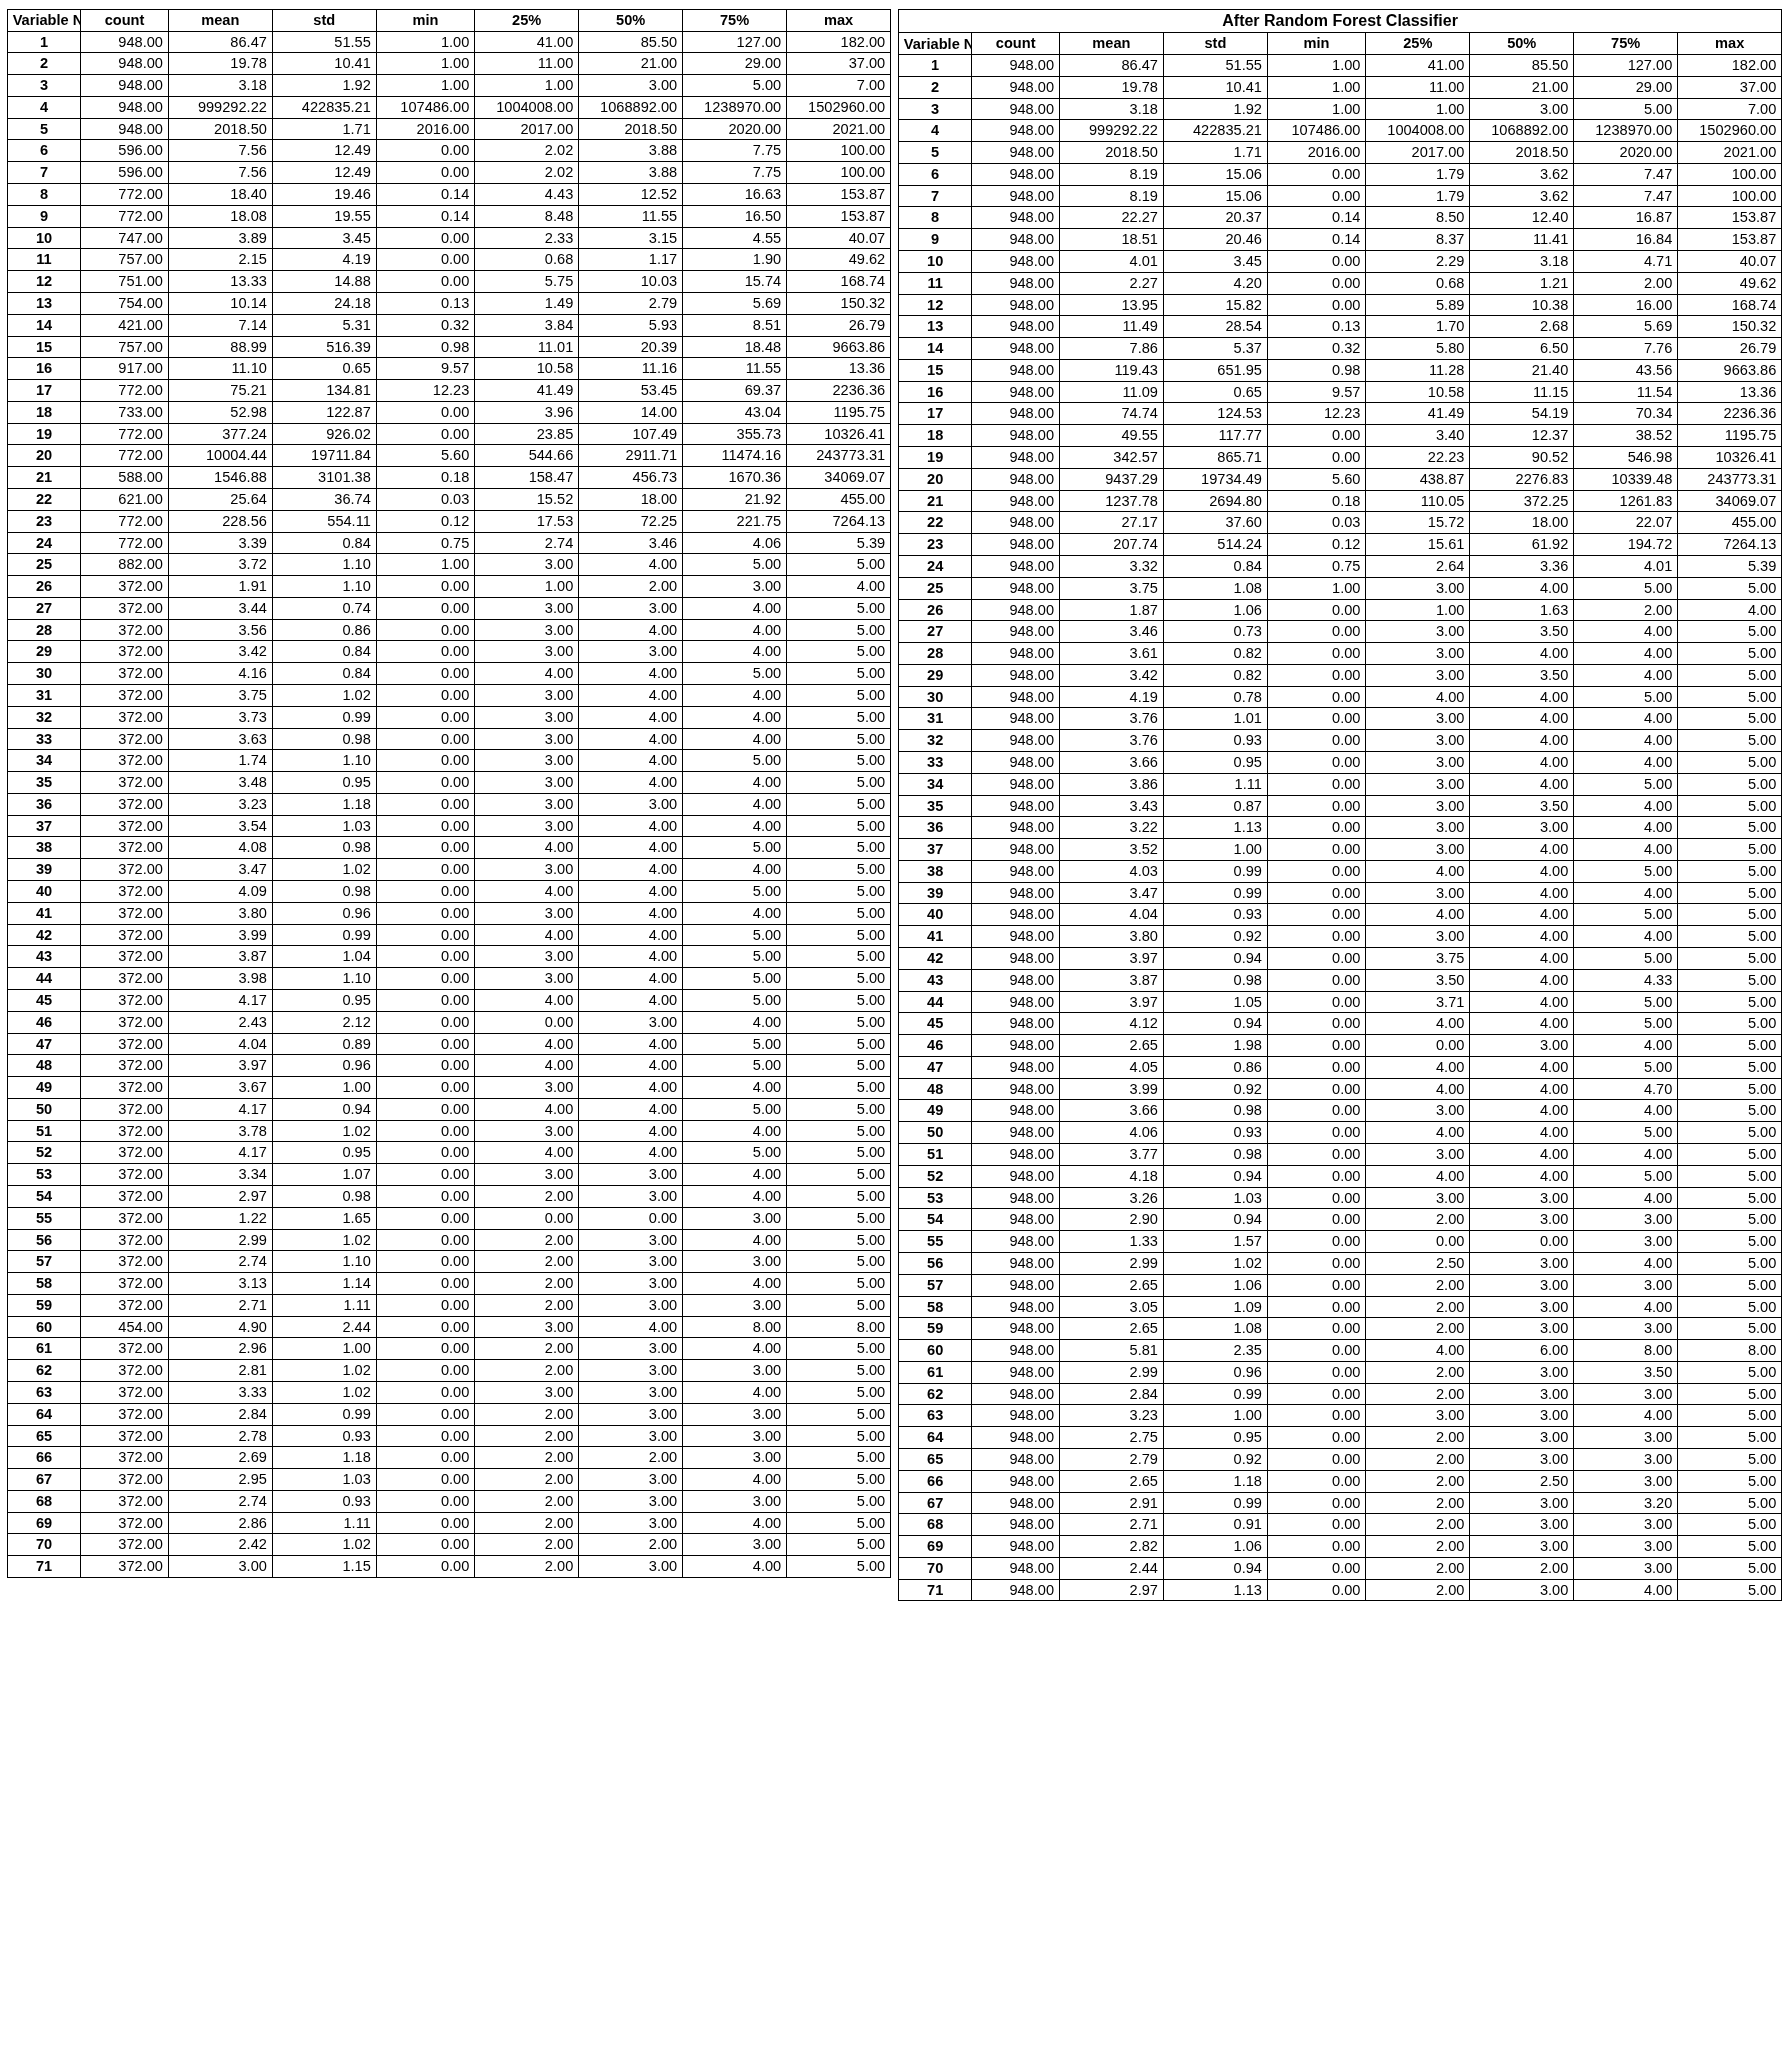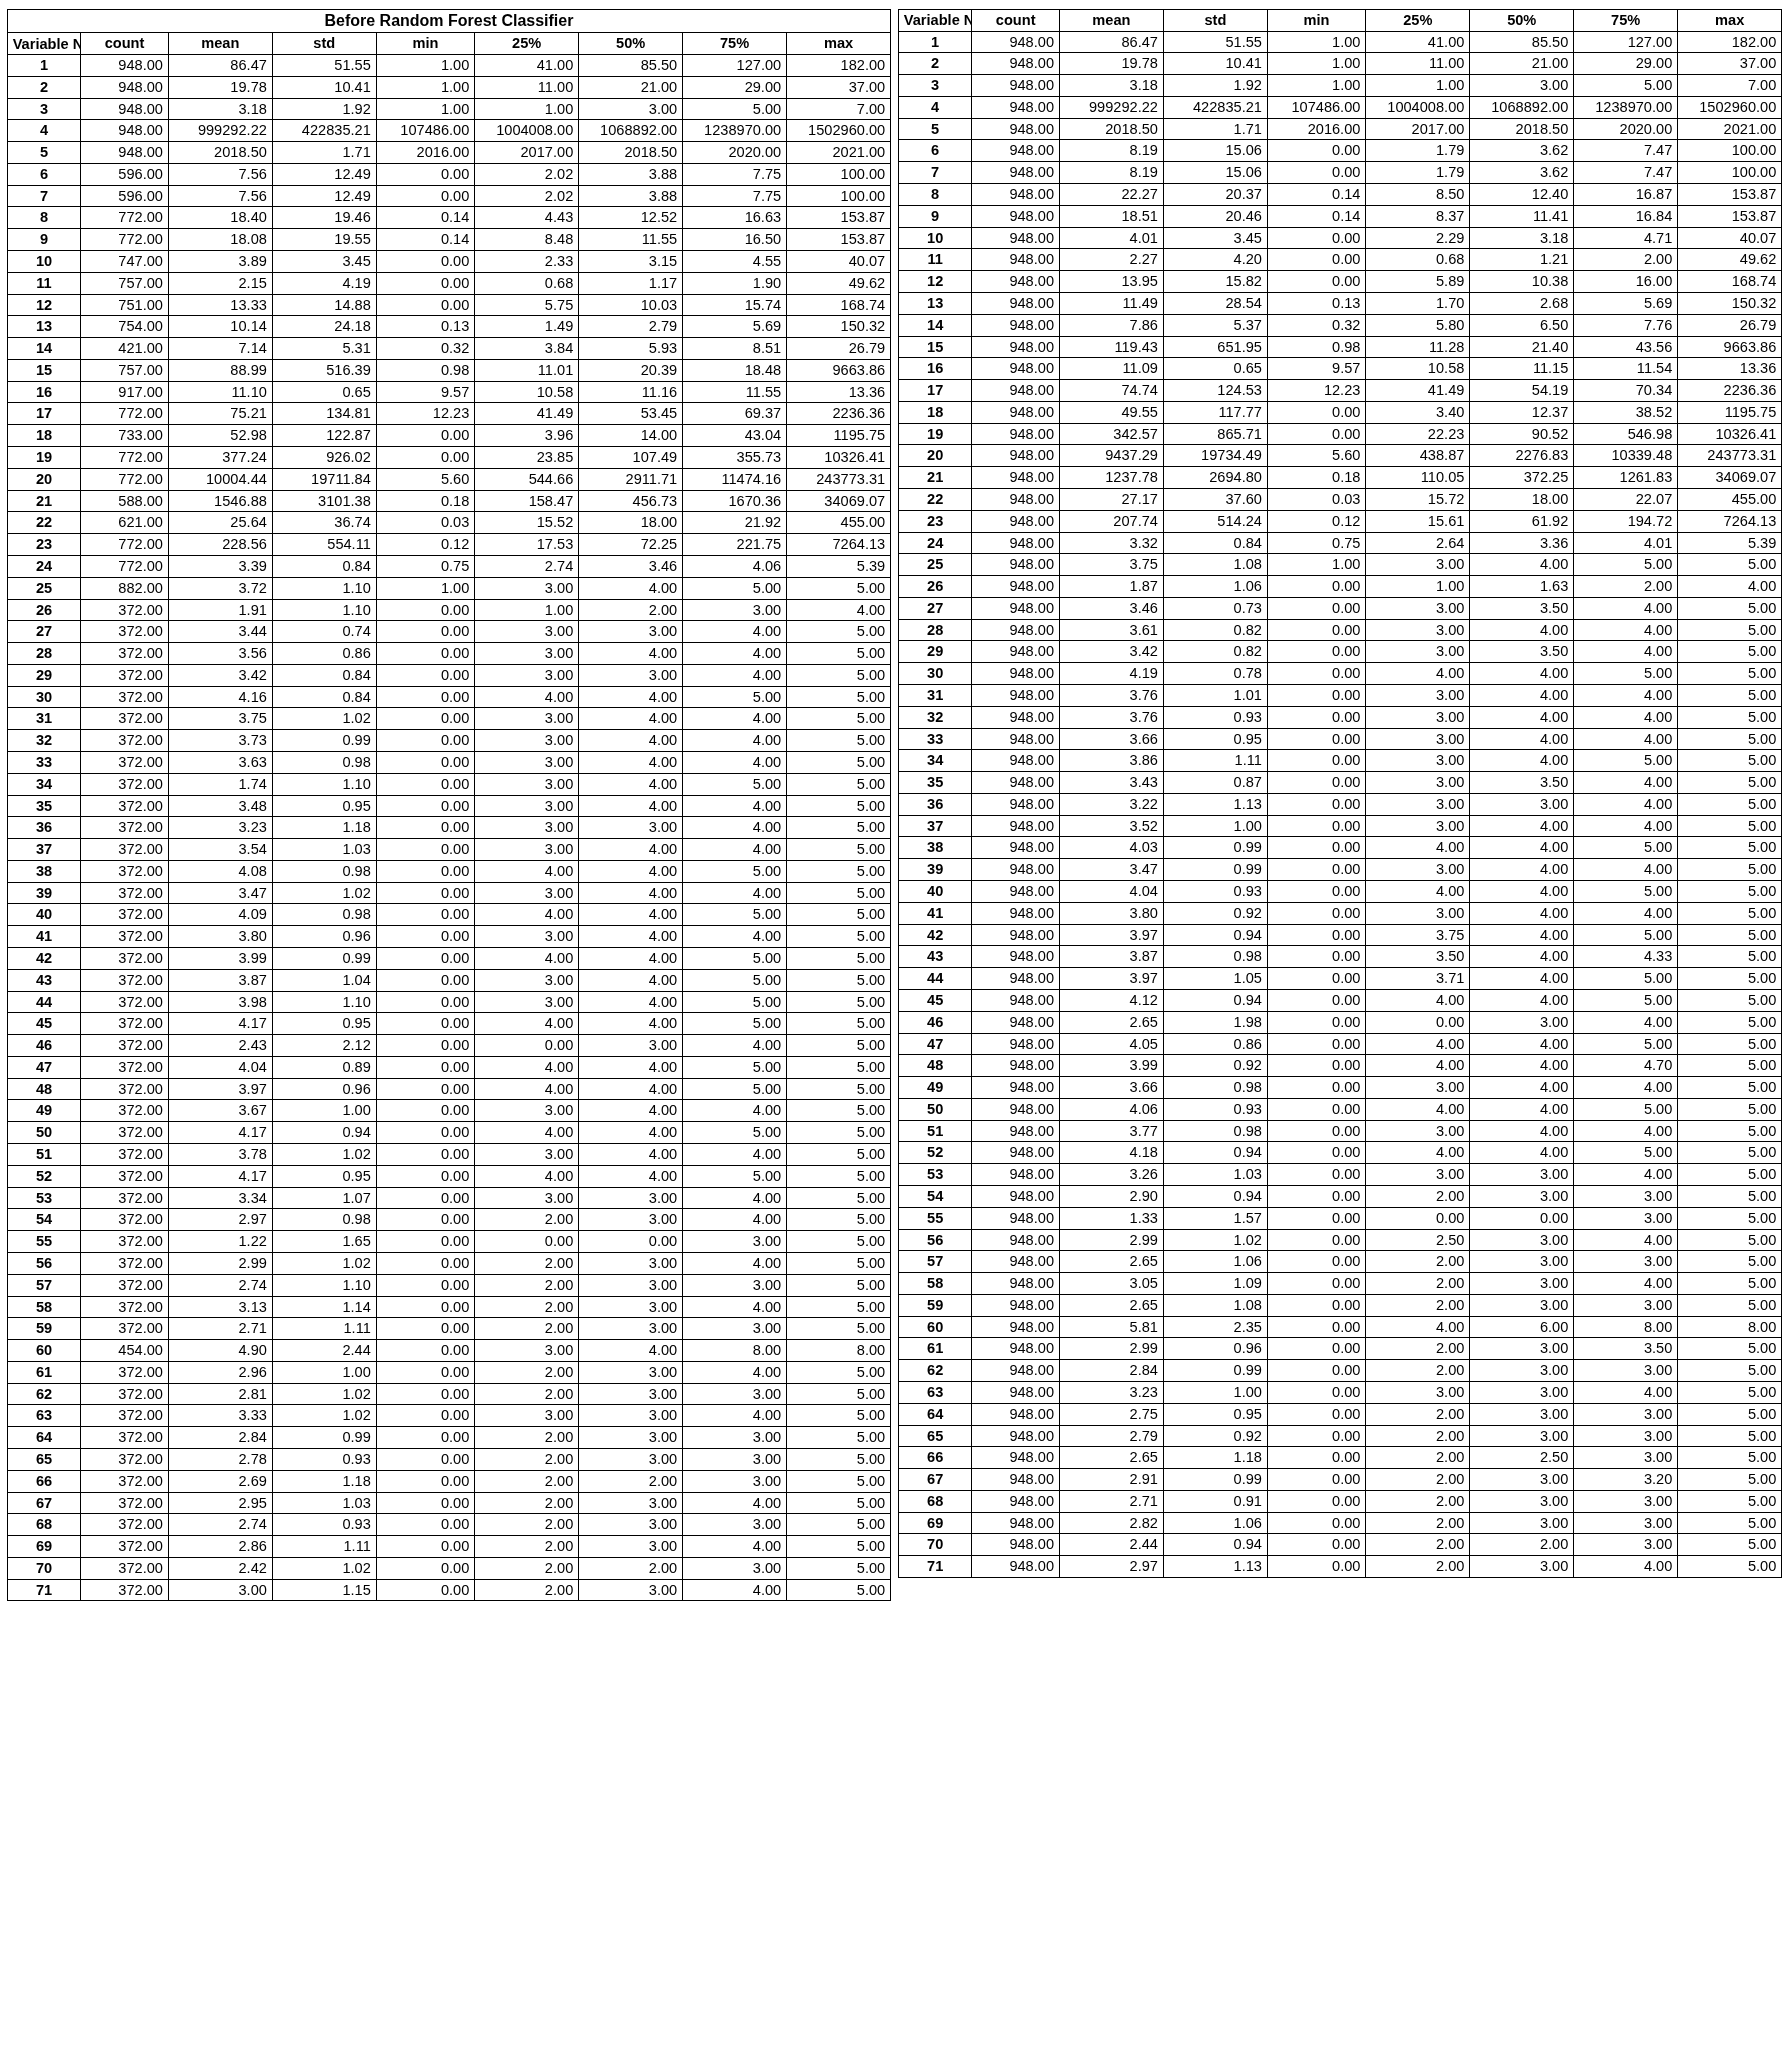--- a/index.html
+++ b/index.html
@@ -88,23 +88,20 @@
             <col class="c-count">
             <col class="c-mean">
             <col class="c-std">
             <col class="c-min">
             <col class="c-p25">
             <col class="c-p50">
             <col class="c-p75">
             <col class="c-max">
         </colgroup>
         <thead>
-          <tr>
-            <th class="title-cell" colspan="9">Before Random Forest Classifier</th>
-          </tr>
           <tr class="hdr">
             <th class="varnum">Variable Number</th>
             <th>count</th>
             <th>mean</th>
             <th>std</th>
             <th>min</th>
             <th>25%</th>
             <th>50%</th>
             <th>75%</th>
             <th>max</th>
@@ -903,20 +900,23 @@
             <col class="c-count">
             <col class="c-mean">
             <col class="c-std">
             <col class="c-min">
             <col class="c-p25">
             <col class="c-p50">
             <col class="c-p75">
             <col class="c-max">
         </colgroup>
         <thead>
+          <tr>
+            <th class="title-cell" colspan="9">After Random Forest Classifier</th>
+          </tr>
           <tr class="hdr">
             <th class="varnum">Variable Number</th>
             <th>count</th>
             <th>mean</th>
             <th>std</th>
             <th>min</th>
             <th>25%</th>
             <th>50%</th>
             <th>75%</th>
             <th>max</th>

